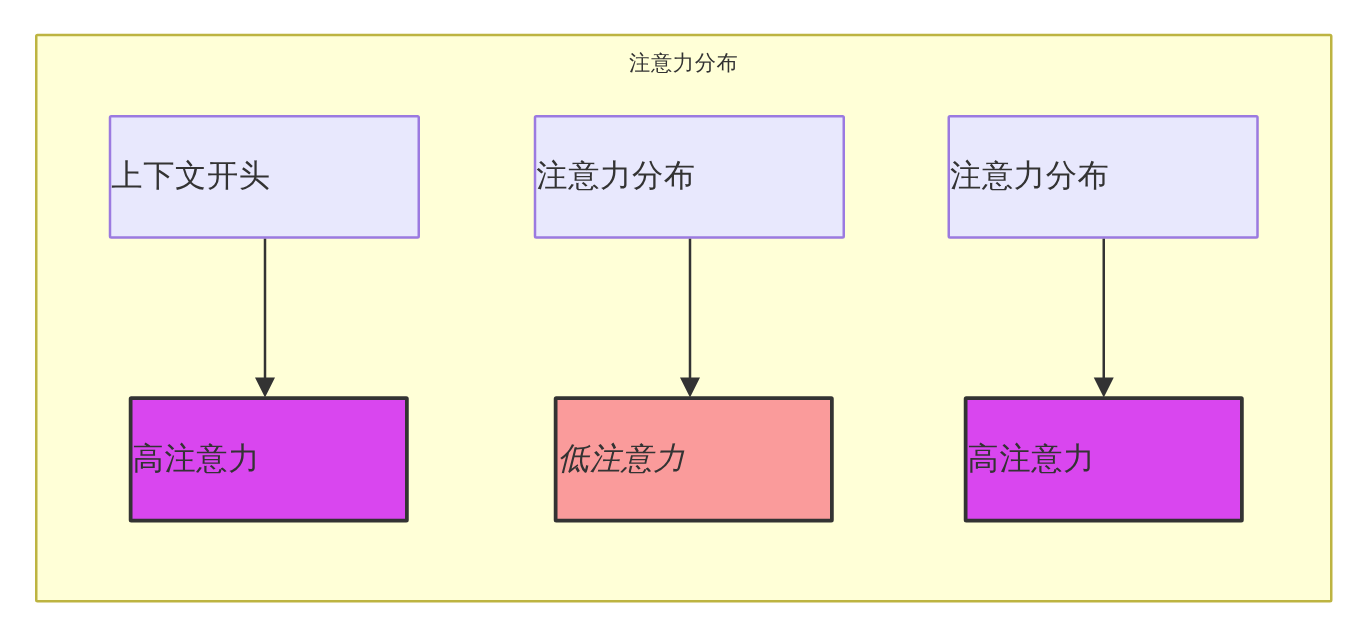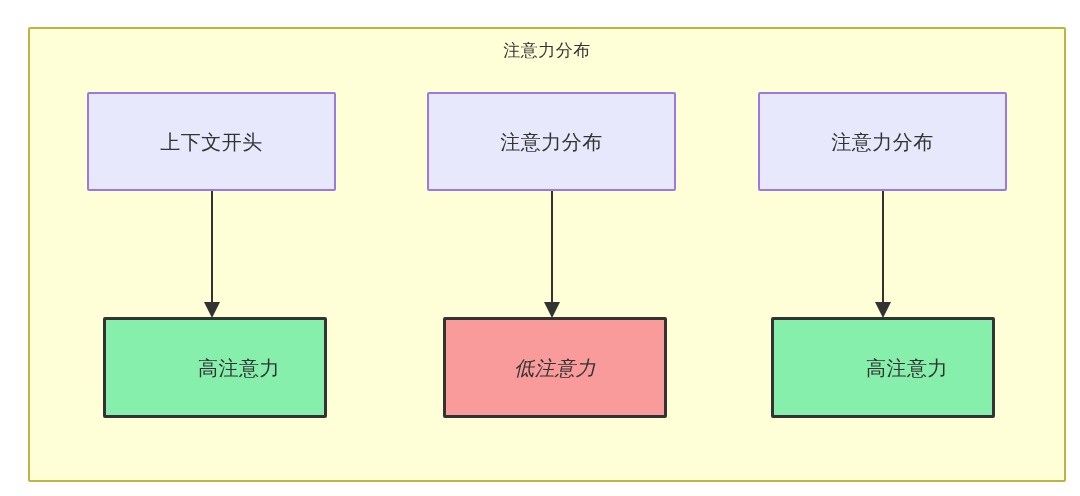--- a/index.html
+++ b/index.html
@@ -36,41 +36,41 @@
     font-size: 17px;
     color: #333333;
     line-height: 1;
     letter-spacing: 0.5px;
   }
   
   .node {
     position: absolute;
     display: flex;
     align-items: center;
-    justify-content: center;
-    font-size: 20px;
+    justify-content: flex-start;
+    font-size: 25px;
     color: #333333;
     line-height: 1;
     letter-spacing: 0.5px;
     white-space: nowrap;
   }
   .node.source {
     background: #e8e8fd;
     border: 2px solid #9b7ae0;
     border-radius: 2px;
     width: 249px;
     height: 99px;
   }
   .node.result {
     border: 3px solid #333333;
     border-radius: 2px;
     width: 224px;
     height: 101px;
   }
-  .node.result.high { background: #86efac; padding-left: 48px; }
+  .node.result.high { background: #d946ef; }
   .node.result.low  { background: #fa9b9b; font-style: italic; }
 
   
   .col1.source { left: 87px;  top: 92px; }
   .col2.source { left: 427px; top: 92px; }
   .col3.source { left: 758px; top: 92px; }
 
   .col1.result { left: 103px; top: 317px; }
   .col2.result { left: 443px; top: 317px; }
   .col3.result { left: 771px; top: 317px; }

